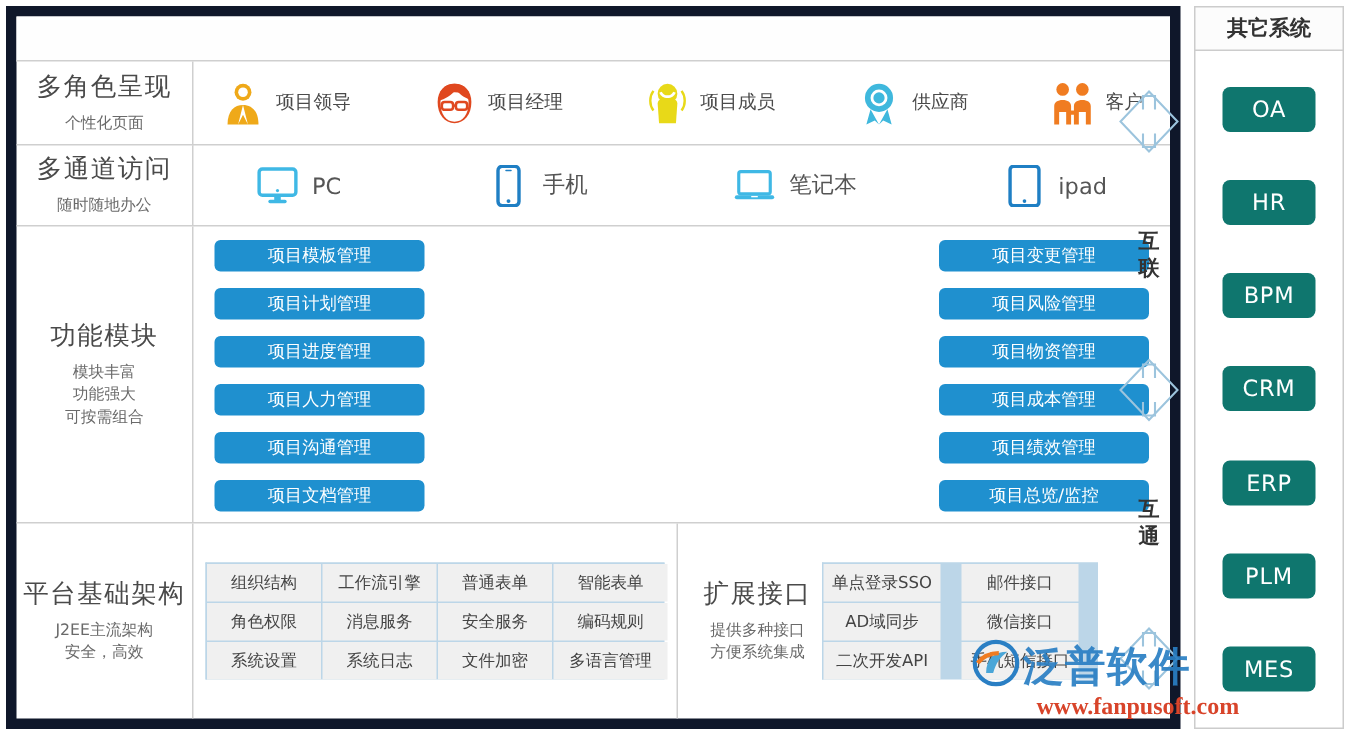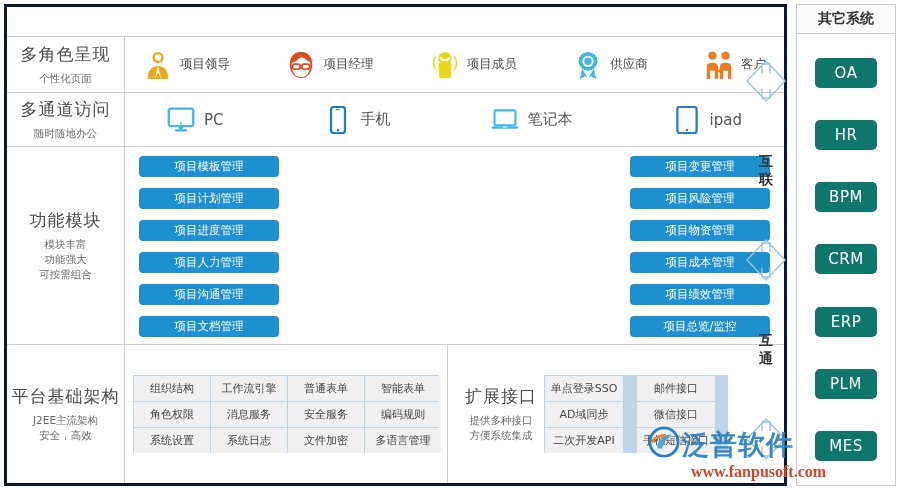--- a/index.html
+++ b/index.html
@@ -8,21 +8,21 @@
     background: #ffffff;
     font-family: "DejaVu Sans", "Liberation Sans", sans-serif;
     overflow: hidden;
   }
   #page { position: relative; width: 900px; height: 490px; background: #fff; }
 
   
   .main-panel {
     position: absolute; left: 4px; top: 4px;
     width: 783px; height: 482px;
-    border: 3px solid #0f172a;
+    border: 7px solid #0f172a;
     background: #fff;
     display: flex; flex-direction: column;
   }
   .top-blank {
     height: 30px; flex: 0 0 30px;
     border-bottom: 1px solid #cfcfcf;
     background: #fefefe;
   }
   .section {
     display: flex; border-bottom: 1px solid #cfcfcf;

